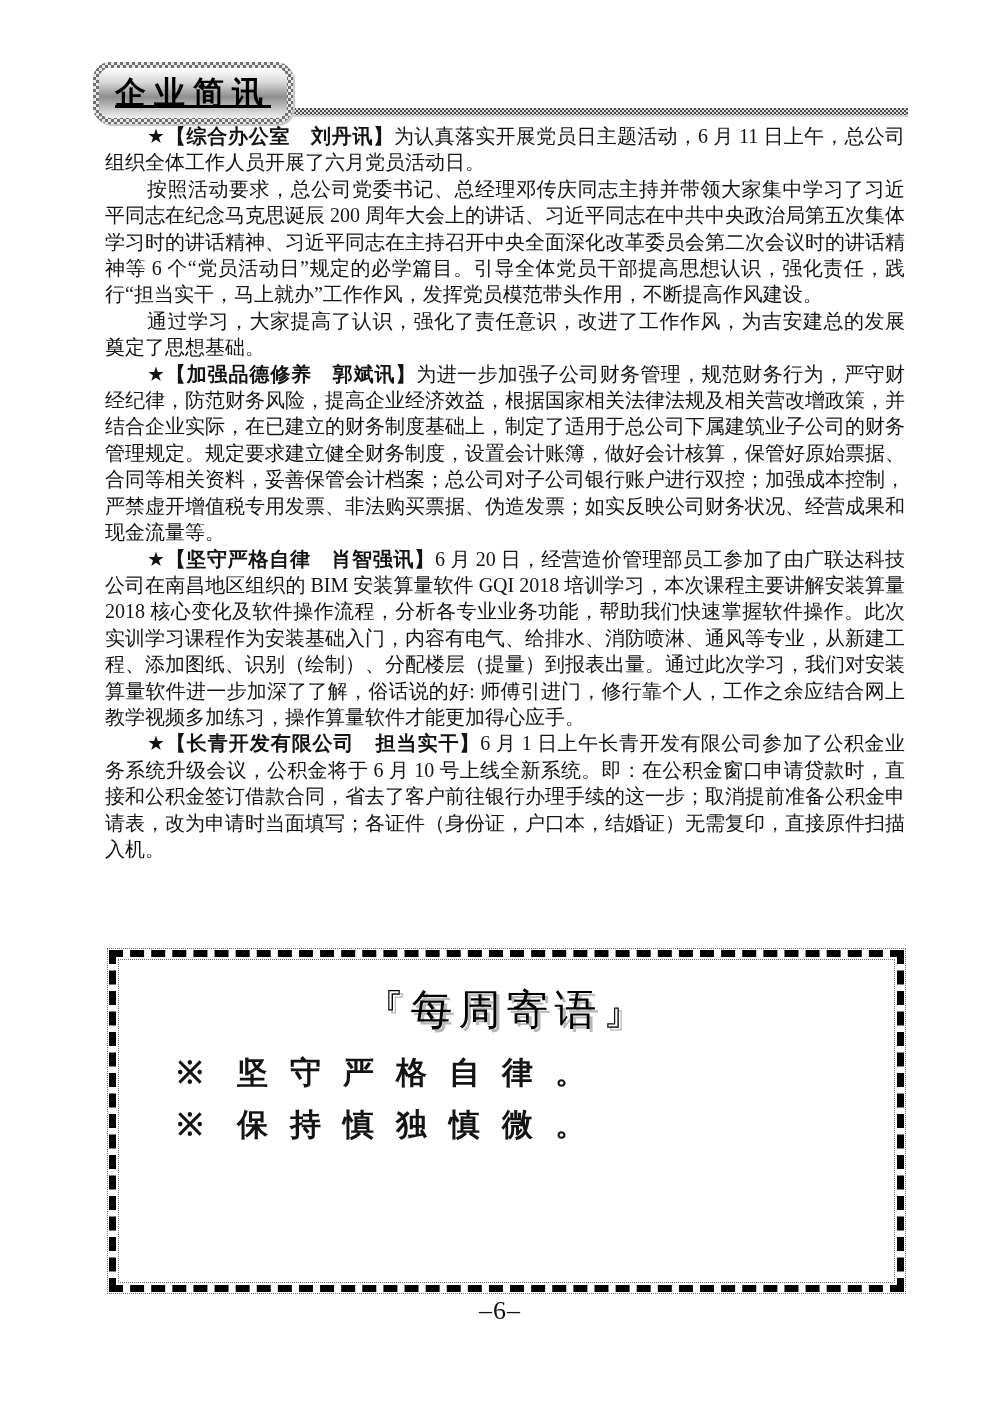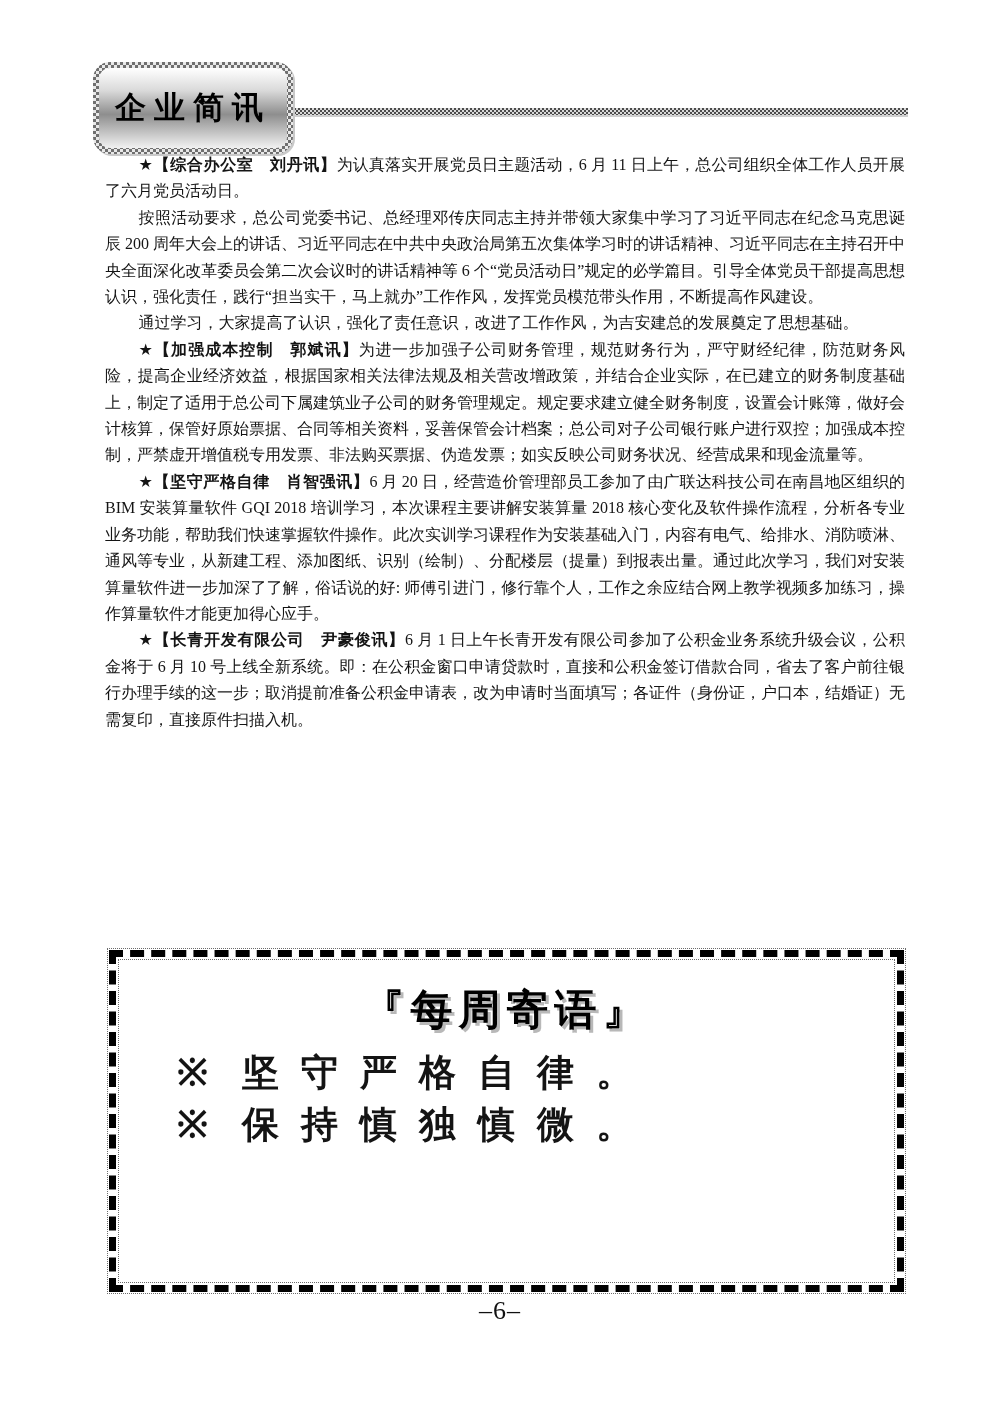--- a/index.html
+++ b/index.html
@@ -10,55 +10,56 @@
   }
 
   
   .badge-wrap {
     position:absolute; left:93px; top:62px; z-index:3;
     border-radius:17px; padding:6px;
     background: repeating-conic-gradient(#6f6f6f 0% 25%, #e9e9e9 0% 50%) 0 0 / 6px 6px;
     box-shadow: 2px 2px 0 #c9c9c9;
   }
   .badge {
-    border-radius:11px; padding:19px 16px;
+    border-radius:11px; padding:4px 16px;
     background: linear-gradient(180deg,#ffffff 0%,#dadada 28%,#8e8e8e 58%,#bdbdbd 78%,#f1f1f1 100%);
     font-family:"Liberation Sans","DejaVu Sans",sans-serif;
     font-weight:bold; font-size:31px; letter-spacing:8px; color:#000;
     white-space:nowrap;
+    text-decoration:underline;
   }
   .header-line {
     position:absolute; left:240px; top:108px; width:668px; height:7px; z-index:1;
     background: repeating-conic-gradient(#4c4c4c 0% 25%, #d9d9d9 0% 50%) 0 0 / 4px 4px;
     box-shadow: 0 2px 0 #cfcfcf;
   }
 
   
   .content {
     position:absolute; left:105px; top:123px; width:800px;
-    font-size:16px; line-height:26.4px; text-align:justify;margin-top:29px;
+    font-size:20px; line-height:26.4px; text-align:justify;
   }
   .content p { margin:0; text-indent:2.1em; }
   .lead {
     font-family:"Liberation Sans","DejaVu Sans",sans-serif;
     font-weight:bold; letter-spacing:0.5px;
   }
 
   
   .weekly-box { position:absolute; left:107px; top:948px; width:799px; height:346px; box-sizing:border-box; }
   .wb-outer { width:100%; height:100%; box-sizing:border-box; border:1px dotted #6b6b6b; padding:1px; }
   .wb-mid   { width:100%; height:100%; box-sizing:border-box; border:7px dashed #000; padding:2px; }
   .wb-inner { width:100%; height:100%; box-sizing:border-box; border:1px dotted #6b6b6b; padding:14px 0 0 0; }
   .wb-title {
-    text-align:center; font-weight:bold; font-size:42px; letter-spacing:6px;
+    text-align:center; font-weight:normal; font-size:42px; letter-spacing:6px;
     color:#000; text-shadow:3px 3px 0 #b8b8b8; margin:8px 0 10px 0;
     font-family:"Liberation Serif","DejaVu Serif",serif;
   }
   .wb-item {
-    margin:18px 0 0 58px; font-size:37px; line-height:34px; font-weight:bold;
+    margin:18px 0 0 58px; font-size:31px; line-height:34px; font-weight:bold;
     letter-spacing:22px; white-space:nowrap;
   }
   .wb-item:first-of-type { margin-top:24px; }
   .wb-bullet { margin-right:12px; }
 
   
   .page-number {
     position:absolute; left:0; right:0; top:1296px; text-align:center;
     font-size:26px; letter-spacing:1px; color:#111;
   }
@@ -75,29 +76,29 @@
 
   <div class="content">
 
     <div>
       <p><b class="lead">★【综合办公室　刘丹讯】</b><span>为认真落实开展党员日主题活动，6 月 11 日上午，总公司组织全体工作人员开展了六月党员活动日。</span></p>
       <p>按照活动要求，总公司党委书记、总经理邓传庆同志主持并带领大家集中学习了习近平同志在纪念马克思诞辰 200 周年大会上的讲话、习近平同志在中共中央政治局第五次集体学习时的讲话精神、习近平同志在主持召开中央全面深化改革委员会第二次会议时的讲话精神等 6 个“党员活动日”规定的必学篇目。引导全体党员干部提高思想认识，强化责任，践行“担当实干，马上就办”工作作风，发挥党员模范带头作用，不断提高作风建设。</p>
       <p>通过学习，大家提高了认识，强化了责任意识，改进了工作作风，为吉安建总的发展奠定了思想基础。</p>
     </div>
 
     <div>
-      <p><b class="lead">★【加强成本控制　郭斌讯】</b><span>为进一步加强子公司财务管理，规范财务行为，严守财经纪律，防范财务风险，提高企业经济效益，根据国家相关法律法规及相关营改增政策，并结合企业实际，在已建立的财务制度基础上，制定了适用于总公司下属建筑业子公司的财务管理规定。规定要求建立健全财务制度，设置会计账簿，做好会计核算，保管好原始票据、合同等相关资料，妥善保管会计档案；总公司对子公司银行账户进行双控；加强成本控制，严禁虚开增值税专用发票、非法购买票据、伪造发票；如实反映公司财务状况、经营成果和现金流量等。</span></p>
+      <p><b class="lead">★【加强品德修养　郭斌讯】</b><span>为进一步加强子公司财务管理，规范财务行为，严守财经纪律，防范财务风险，提高企业经济效益，根据国家相关法律法规及相关营改增政策，并结合企业实际，在已建立的财务制度基础上，制定了适用于总公司下属建筑业子公司的财务管理规定。规定要求建立健全财务制度，设置会计账簿，做好会计核算，保管好原始票据、合同等相关资料，妥善保管会计档案；总公司对子公司银行账户进行双控；加强成本控制，严禁虚开增值税专用发票、非法购买票据、伪造发票；如实反映公司财务状况、经营成果和现金流量等。</span></p>
     </div>
 
     <div>
       <p><b class="lead">★【坚守严格自律　肖智强讯】</b><span>6 月 20 日，经营造价管理部员工参加了由广联达科技公司在南昌地区组织的 BIM 安装算量软件 GQI 2018 培训学习，本次课程主要讲解安装算量 2018 核心变化及软件操作流程，分析各专业业务功能，帮助我们快速掌握软件操作。此次实训学习课程作为安装基础入门，内容有电气、给排水、消防喷淋、通风等专业，从新建工程、添加图纸、识别（绘制）、分配楼层（提量）到报表出量。通过此次学习，我们对安装算量软件进一步加深了了解，俗话说的好: 师傅引进门，修行靠个人，工作之余应结合网上教学视频多加练习，操作算量软件才能更加得心应手。</span></p>
     </div>
 
     <div>
-      <p><b class="lead">★【长青开发有限公司　尹豪俊讯】</b><span>6 月 1 日上午长青开发有限公司参加了公积金业务系统升级会议，公积金将于 6 月 10 号上线全新系统。即：在公积金窗口申请贷款时，直接和公积金签订借款合同，省去了客户前往银行办理手续的这一步；取消提前准备公积金申请表，改为申请时当面填写；各证件（身份证，户口本，结婚证）无需复印，直接原件扫描入机。</span></p>
+      <p><b class="lead">★【长青开发有限公司　担当实干】</b><span>6 月 1 日上午长青开发有限公司参加了公积金业务系统升级会议，公积金将于 6 月 10 号上线全新系统。即：在公积金窗口申请贷款时，直接和公积金签订借款合同，省去了客户前往银行办理手续的这一步；取消提前准备公积金申请表，改为申请时当面填写；各证件（身份证，户口本，结婚证）无需复印，直接原件扫描入机。</span></p>
     </div>
 
   </div>
 
   <div class="weekly-box">
     <div class="wb-outer">
       <div class="wb-mid">
         <div class="wb-inner">
           <div class="wb-title">『每周寄语』</div>
           <div class="wb-item"><span class="wb-bullet">※</span><span>坚守严格自律。</span></div>

